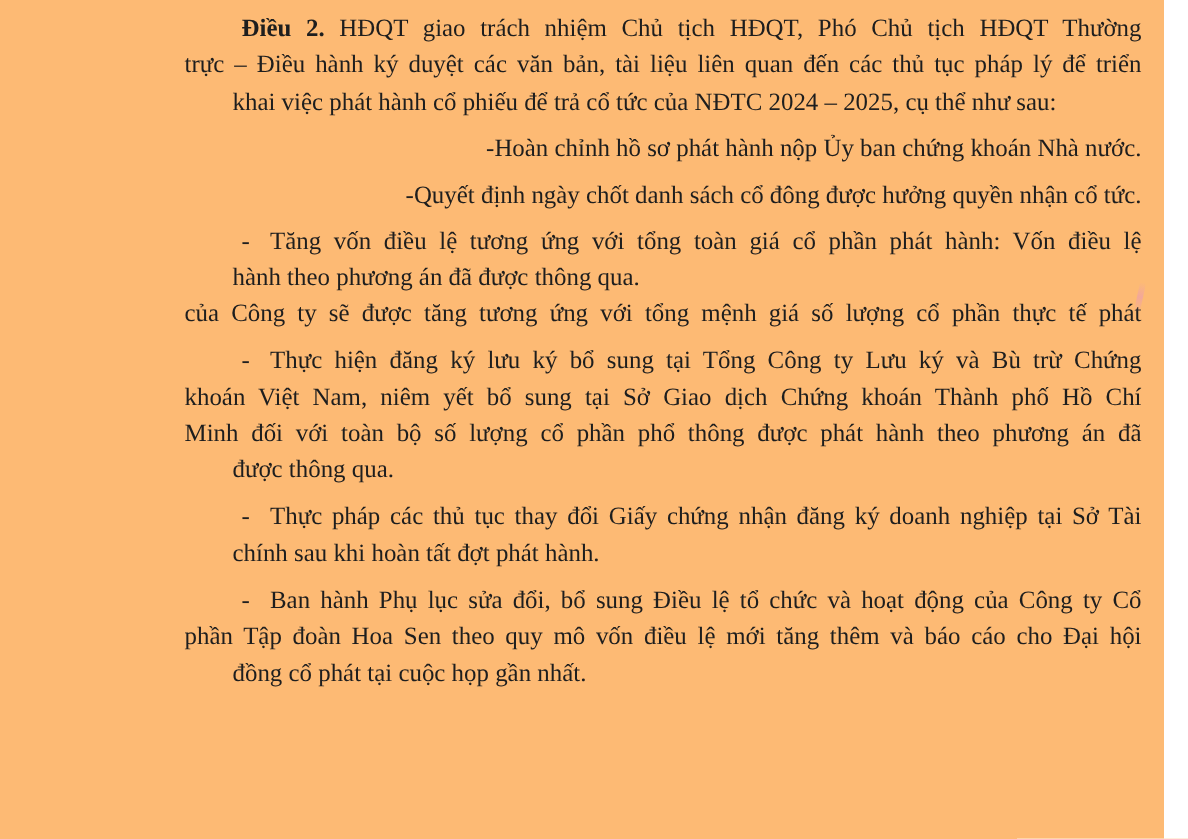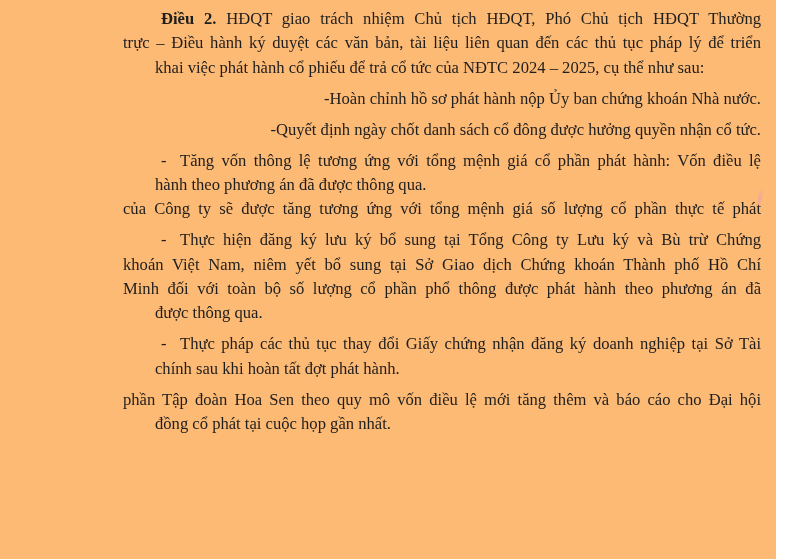--- a/index.html
+++ b/index.html
@@ -86,38 +86,39 @@
 
     <div class="bullet-simple" style="margin-top:6px;">
       <span class="dash">-</span><span>Hoàn chỉnh hồ sơ phát hành nộp Ủy ban chứng khoán Nhà nước.</span>
     </div>
 
     <div class="bullet-simple">
       <span class="dash">-</span><span>Quyết định ngày chốt danh sách cổ đông được hưởng quyền nhận cổ tức.</span>
     </div>
 
     <div class="para">
-      <span class="line" style="padding-left:57px;"><span class="dash" style="width:19px;margin-left:-19px;">-</span><span>Tăng vốn thông lệ tương ứng với tổng mệnh giá cổ phần phát hành: Vốn điều lệ</span></span>
+      <span class="line" style="padding-left:57px;"><span class="dash" style="width:19px;margin-left:-19px;">-</span><span>Tăng vốn điều lệ tương ứng với tổng toàn giá cổ phần phát hành: Vốn điều lệ</span></span>
       <span class="line last">hành theo phương án đã được thông qua.</span>
       <span class="line">của Công ty sẽ được tăng tương ứng với tổng mệnh giá số lượng cổ phần thực tế phát</span>
     </div>
 
     <div class="para">
       <span class="line" style="padding-left:57px;"><span class="dash" style="width:19px;margin-left:-19px;">-</span><span>Thực hiện đăng ký lưu ký bổ sung tại Tổng Công ty Lưu ký và Bù trừ Chứng</span></span>
       <span class="line">khoán Việt Nam, niêm yết bổ sung tại Sở Giao dịch Chứng khoán Thành phố Hồ Chí</span>
       <span class="line">Minh đối với toàn bộ số lượng cổ phần phổ thông được phát hành theo phương án đã</span>
       <span class="line last">được thông qua.</span>
     </div>
 
     <div class="para">
       <span class="line" style="padding-left:57px;"><span class="dash" style="width:19px;margin-left:-19px;">-</span><span>Thực pháp các thủ tục thay đổi Giấy chứng nhận đăng ký doanh nghiệp tại Sở Tài</span></span>
       <span class="line last">chính sau khi hoàn tất đợt phát hành.</span>
     </div>
 
     <div class="para">
+      <span class="line" style="padding-left:57px;"><span class="dash" style="width:19px;margin-left:-19px;">-</span><span>Ban hành Phụ lục sửa đổi, bổ sung Điều lệ tổ chức và hoạt động của Công ty Cổ</span></span>
       <span class="line">phần Tập đoàn Hoa Sen theo quy mô vốn điều lệ mới tăng thêm và báo cáo cho Đại hội</span>
       <span class="line last">đồng cổ phát tại cuộc họp gần nhất.</span>
     </div>
 
   </div>
 
   <div class="stain"></div>
 </div>
 
 </body></html>

